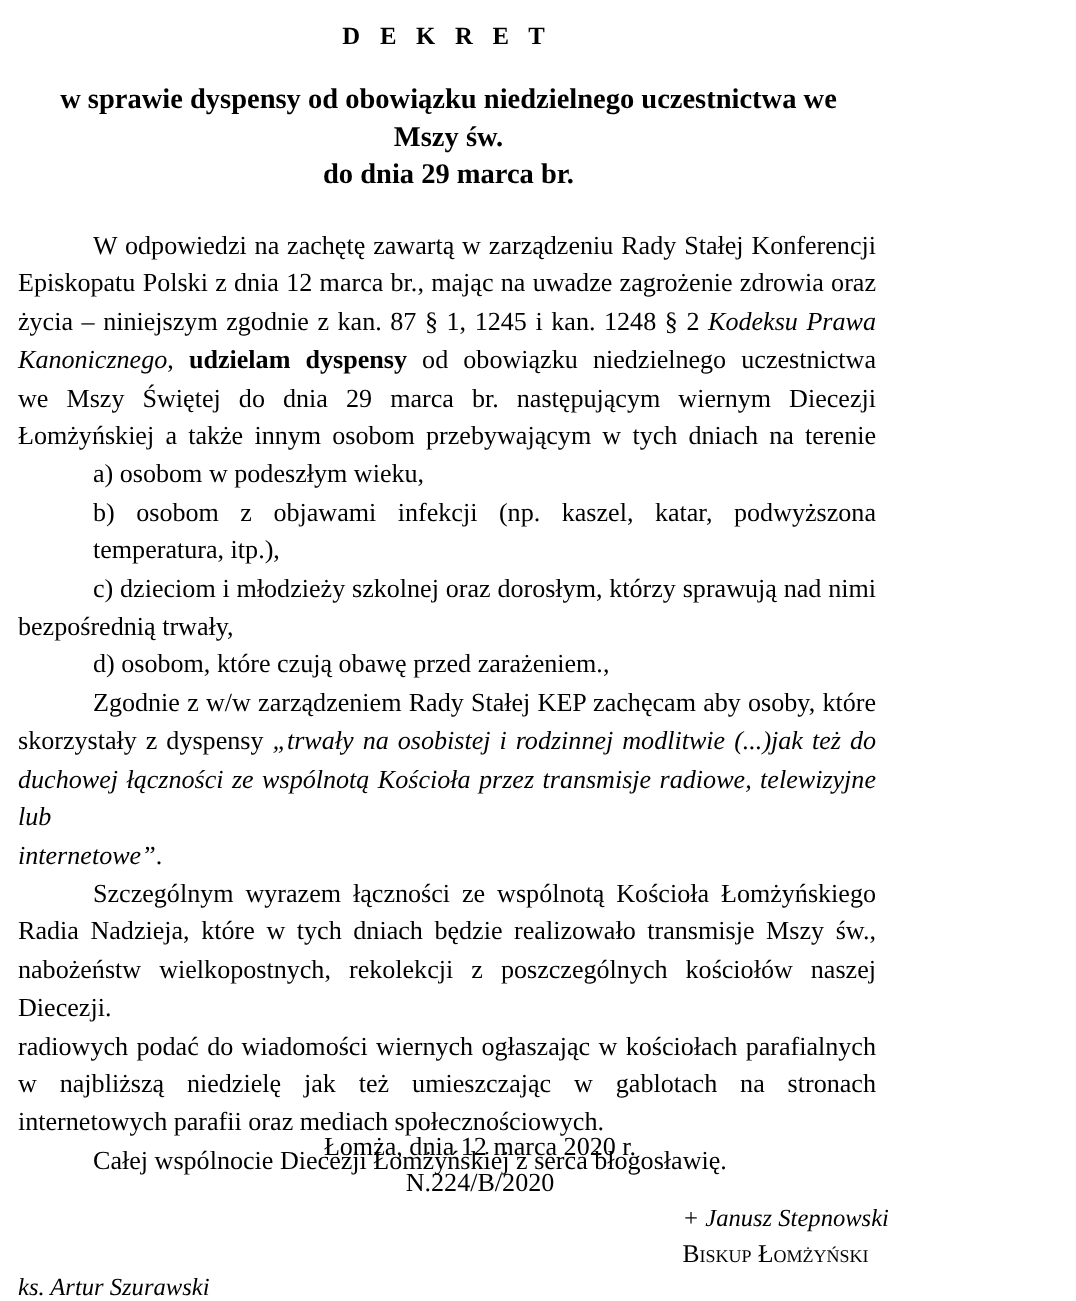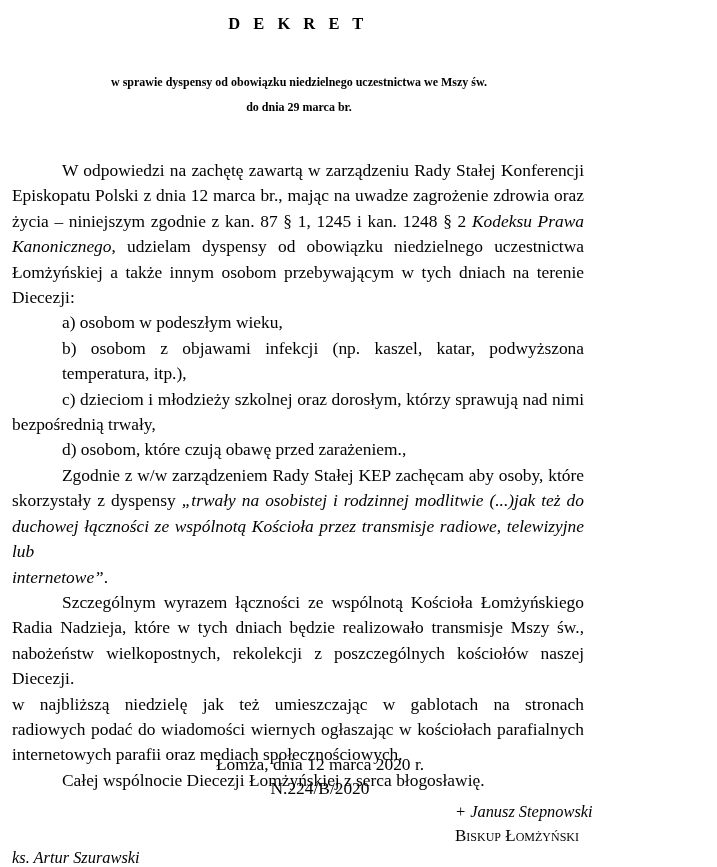--- a/index.html
+++ b/index.html
@@ -30,23 +30,23 @@
     font-weight: bold;
     font-size: 16.5px;
     letter-spacing: 4.5px;
     margin: 0;
     padding-top: 14px;
     line-height: 20px;
   }
   .doc-subtitle {
     text-align: center;
     font-weight: bold;
-    font-size: 12px;
+    font-size: 19px;
     line-height: 25px;
-    margin: 16px;
+    margin: 0;
     padding-top: 20px;
     padding-left: 6px;
     padding-right: 4px;
   }
   .doc-subtitle .sub-line {
     display: block;
   }
 
   
   .body-block {
@@ -78,21 +78,21 @@
   }
   .line.plain {
     text-align: left;
     text-align-last: left;
   }
 
   em, .it {
     font-style: italic;
   }
   .bold {
-    font-weight: normal;
+    font-weight: bold;
   }
 
   
   .footer {
     position: absolute;
     left: 12px;
     right: 23px;
     top: 752px;
     font-size: 17.4px;
     line-height: 24px;
@@ -144,22 +144,22 @@
     <span class="sub-line">do dnia 29 marca br.</span>
   </h2>
 
   <div class="body-block">
 
     <p class="para noindent">
       <span class="line ind">W odpowiedzi na zachętę zawartą w zarządzeniu Rady Stałej Konferencji</span>
       <span class="line">Episkopatu Polski  z dnia 12 marca br., mając na uwadze zagrożenie zdrowia oraz</span>
       <span class="line"><span>życia – niniejszym zgodnie z kan. 87 § 1, 1245 i kan. 1248 § 2 </span><em>Kodeksu Prawa</em></span>
       <span class="line"><em>Kanonicznego</em><span>, </span><span class="bold">udzielam dyspensy</span><span> od obowiązku niedzielnego uczestnictwa</span></span>
+      <span class="line">we Mszy Świętej do dnia 29 marca br. następującym wiernym Diecezji</span>
       <span class="line">Łomżyńskiej a także innym osobom przebywającym w tych dniach na terenie</span>
-      <span class="line plain">Diecezji:</span>
     </p>
 
     <div class="list">
       <p class="para noindent">
         <span class="line ind plain">a) osobom w podeszłym wieku,</span>
       </p>
       <p class="para noindent">
         <span class="line ind">b) osobom z objawami infekcji (np. kaszel, katar, podwyższona</span>
         <span class="line hang plain">temperatura, itp.),</span>
       </p>
@@ -180,22 +180,22 @@
     </p>
 
     <p class="para noindent">
       <span class="line ind">Szczególnym wyrazem łączności ze wspólnotą Kościoła Łomżyńskiego</span>
       <span class="line">Radia Nadzieja, które w tych dniach będzie realizowało transmisje Mszy św.,</span>
       <span class="line">nabożeństw wielkopostnych,  rekolekcji z poszczególnych kościołów  naszej</span>
       <span class="line plain">Diecezji.</span>
     </p>
 
     <p class="para noindent">
+      <span class="line">radiowych podać do wiadomości wiernych ogłaszając w kościołach parafialnych</span>
       <span class="line">w najbliższą niedzielę jak też umieszczając w gablotach na stronach</span>
-      <span class="line">radiowych podać do wiadomości wiernych ogłaszając w kościołach parafialnych</span>
       <span class="line plain">internetowych parafii oraz mediach społecznościowych.</span>
     </p>
 
     <p class="para noindent">
       <span class="line ind plain">Całej wspólnocie Diecezji Łomżyńskiej z serca błogosławię.</span>
     </p>
 
   </div>
 
   <div class="footer">

